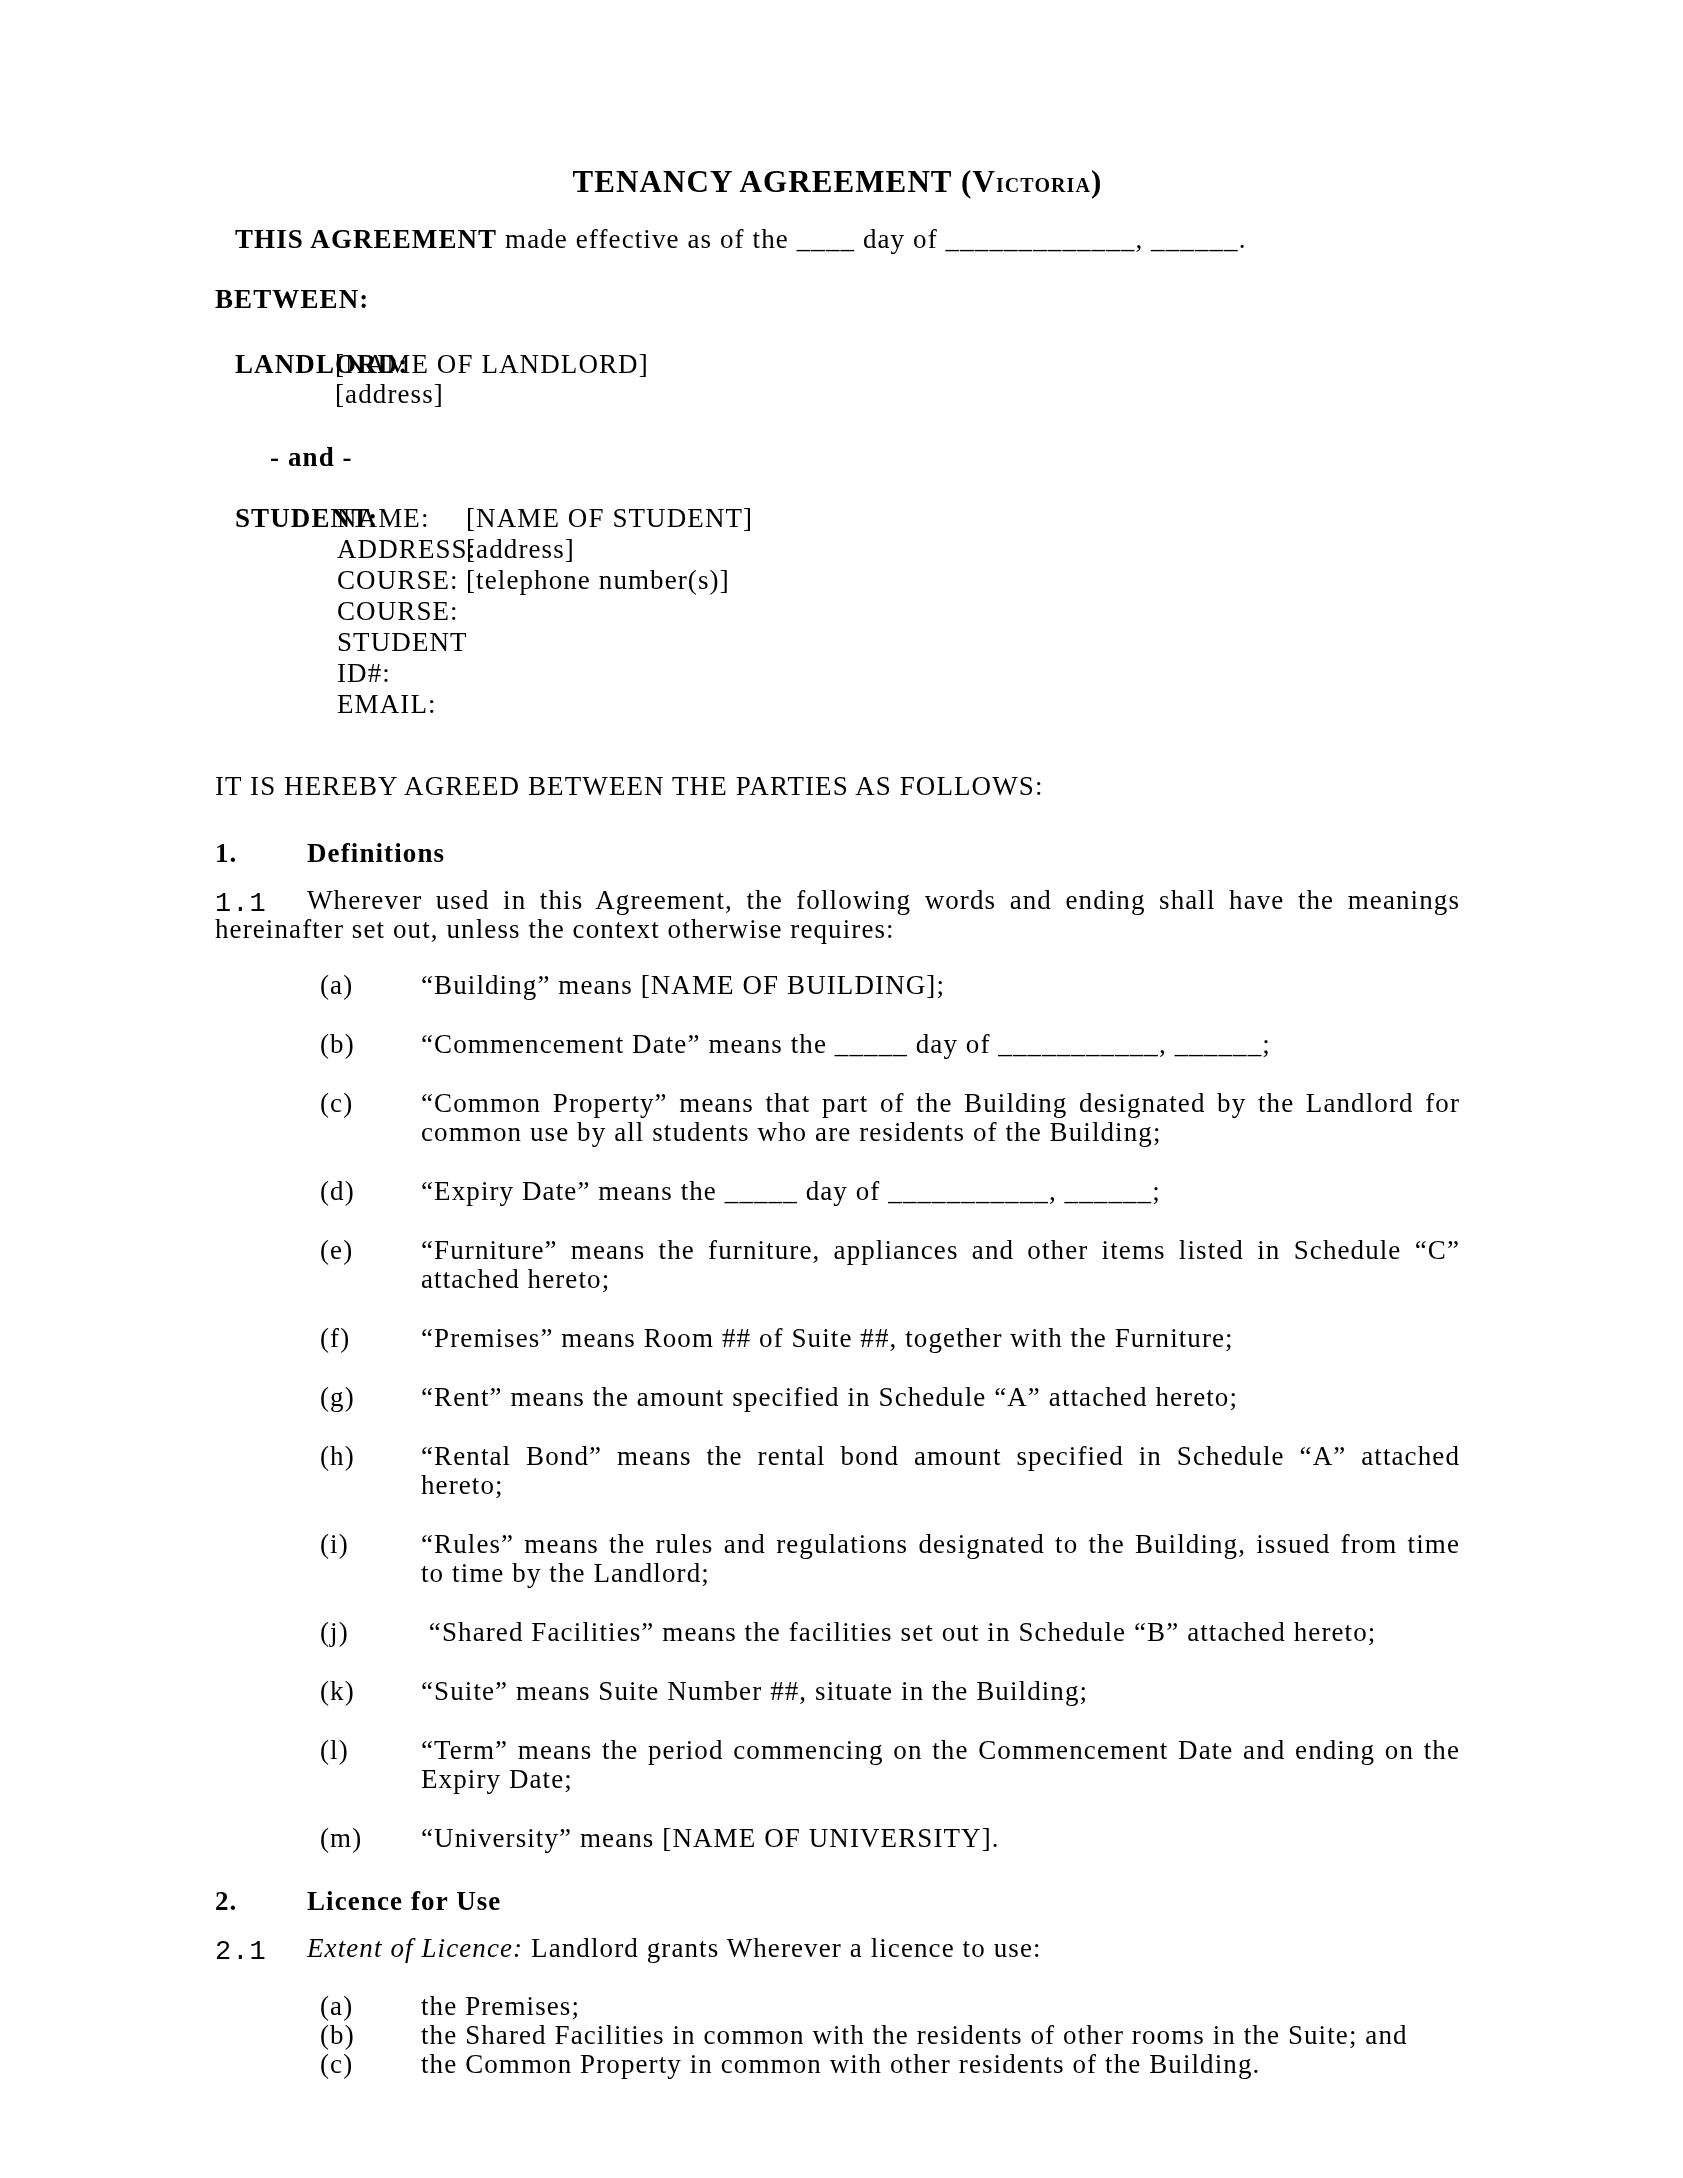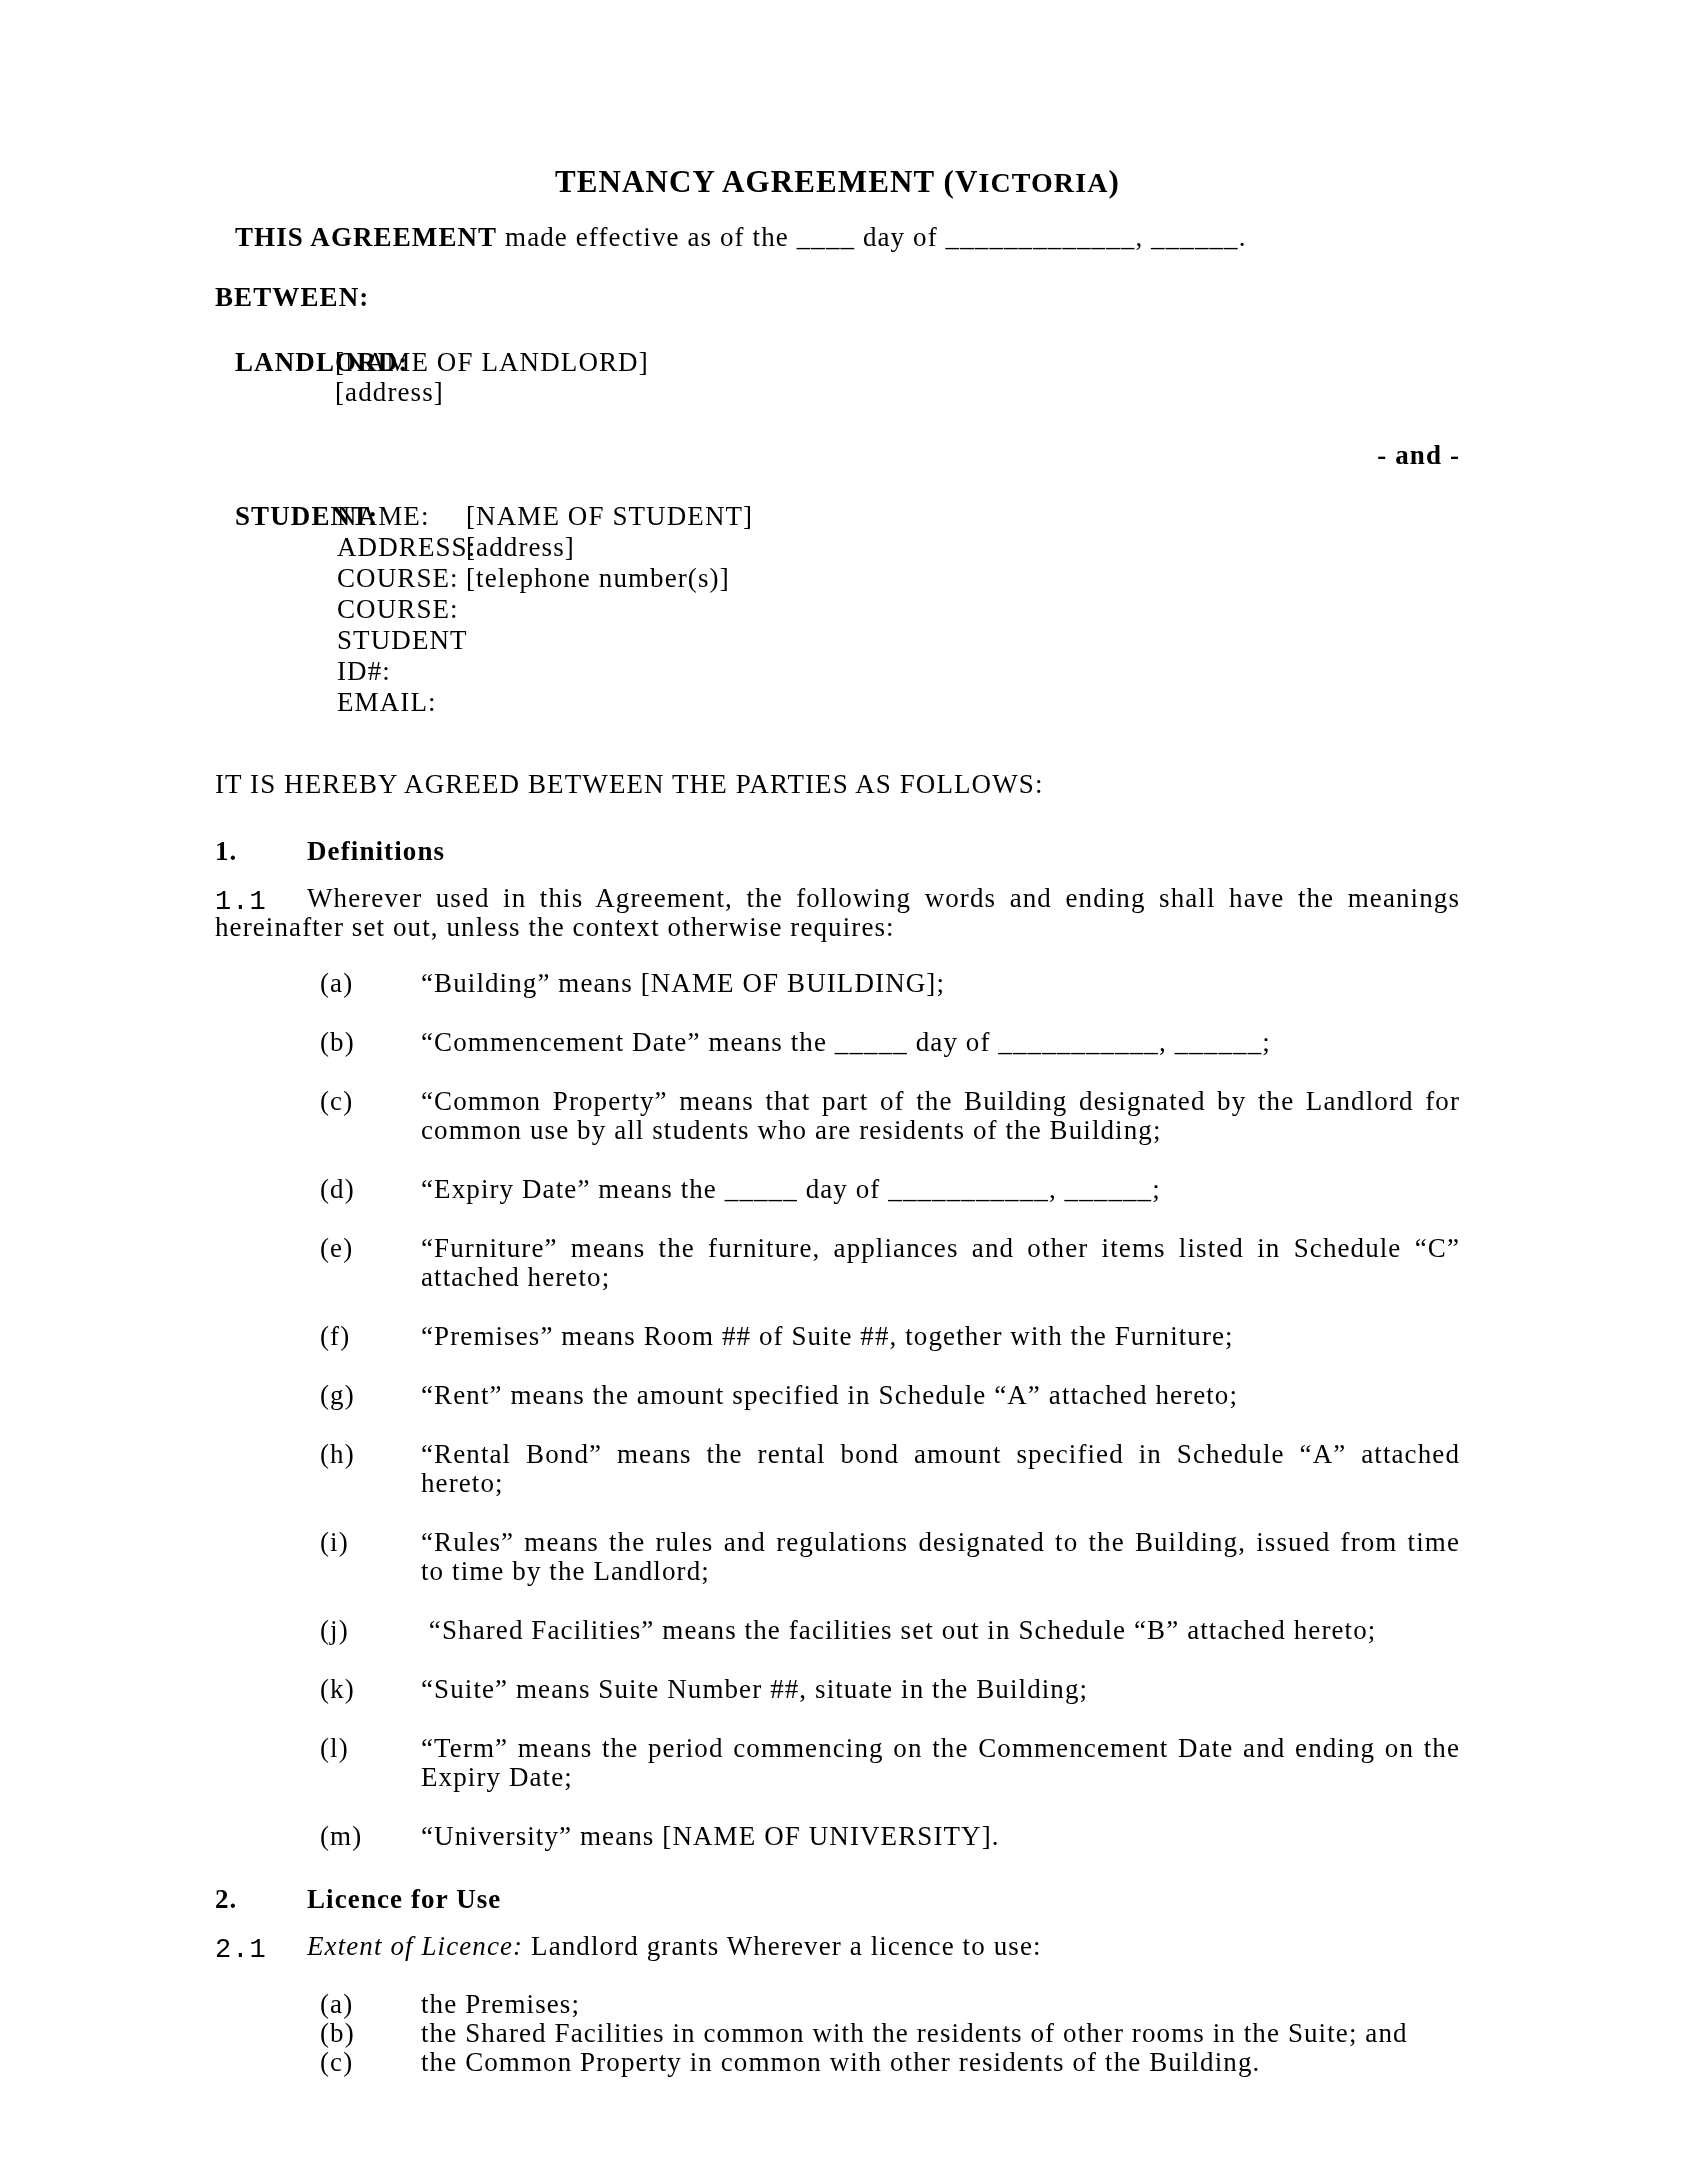--- a/index.html
+++ b/index.html
@@ -26,33 +26,33 @@
     width: 1245px;
   }
   .doc-title {
     text-align: center;
     font-weight: bold;
     font-size: 31px;
     line-height: 42px;
     margin: 0 0 18px 0;
     white-space: nowrap;
   }
-  .doc-title .smallcaps { font-size: 28px; }
+  .doc-title .smallcaps { font-size: 20px; }
   p { margin: 0; }
   .intro { margin-top: 0; line-height: 30px; }
   .b { font-weight: bold; margin-left: 20px; }
   .i { font-style: italic; }
   .between { font-weight: bold; line-height: 30px; margin-top: 30px; }
   .landlord-grid {
     display: grid;
     grid-template-columns: 120px auto;
     line-height: 30px;
     margin-top: 35px;
   }
-  .and-sep { font-weight: bold; line-height: 30px; margin-top: 33px; margin-left: 55px; text-align: right; }
+  .and-sep { font-weight: bold; line-height: 30px; margin-top: 33px; margin-left: 55px; }
   .student-grid {
     display: grid;
     grid-template-columns: 122px 129px auto;
     line-height: 31px;
     margin-top: 31px;
   }
   .agreed { line-height: 30px; margin-top: 51px; }
   .sec-head {
     position: relative;
     padding-left: 92px;

